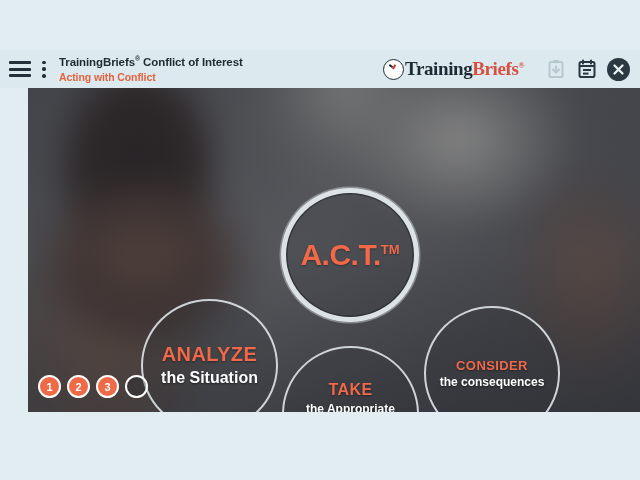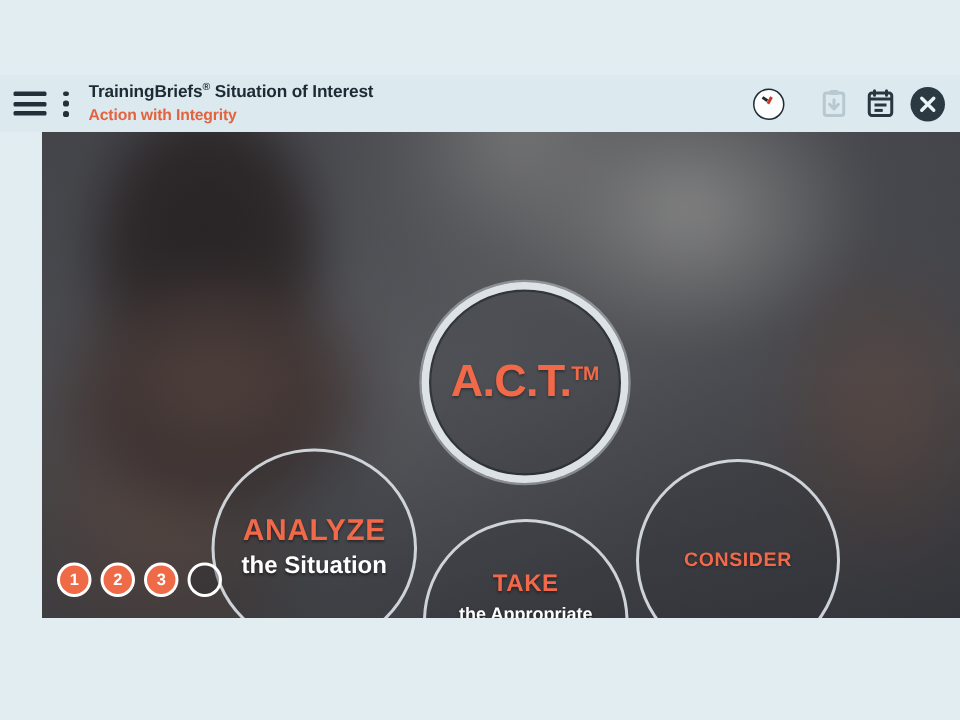--- a/index.html
+++ b/index.html
@@ -320,28 +320,29 @@
       <span></span>
     </div>
 
     <div class="kebab">
       <i></i>
       <i></i>
       <i></i>
     </div>
 
     <div class="titleblock">
-      <div class="title-main"><span>TrainingBriefs</span><sup>®</sup><span> Situation of Interest</span></div>
-      <div class="title-sub">Action with Integrity</div>
+      <div class="title-main"><span>TrainingBriefs</span><sup>®</sup><span> Conflict of Interest</span></div>
+      <div class="title-sub">Acting with Conflict</div>
     </div>
 
     <div class="header-spacer"></div>
 
     <div class="brand">
       <div class="brand-clock"></div>
+      <div class="brand-text"><span>Training</span><span class="b-red">Briefs</span><sup>®</sup></div>
     </div>
 
     <div class="hicon ic-download">
       <svg width="22" height="22" viewBox="0 0 22 22" aria-hidden="true">
         <rect x="4.5" y="4" width="13" height="15" rx="1.6" fill="none" stroke="#b7c8d0" stroke-width="2"></rect>
         <rect x="8" y="2" width="6" height="3.2" rx="1" fill="#b7c8d0"></rect>
         <path d="M11 8.5 V14 M8 11.5 L11 14.6 L14 11.5" fill="none" stroke="#b7c8d0" stroke-width="2" stroke-linecap="round" stroke-linejoin="round"></path>
       </svg>
     </div>
 
@@ -375,20 +376,21 @@
       <div class="c-body">the Situation</div>
     </div>
 
     <div class="circle c-take">
       <div class="c-head">TAKE</div>
       <div class="c-body">the Appropriate Action to Maintain Integrity</div>
     </div>
 
     <div class="circle c-consider">
       <div class="c-head">CONSIDER</div>
+      <div class="c-body">the consequences</div>
     </div>
 
     <div class="pager">
       <div class="dot filled">1</div>
       <div class="dot filled">2</div>
       <div class="dot filled">3</div>
       <div class="dot empty"></div>
     </div>
   </div>
 

